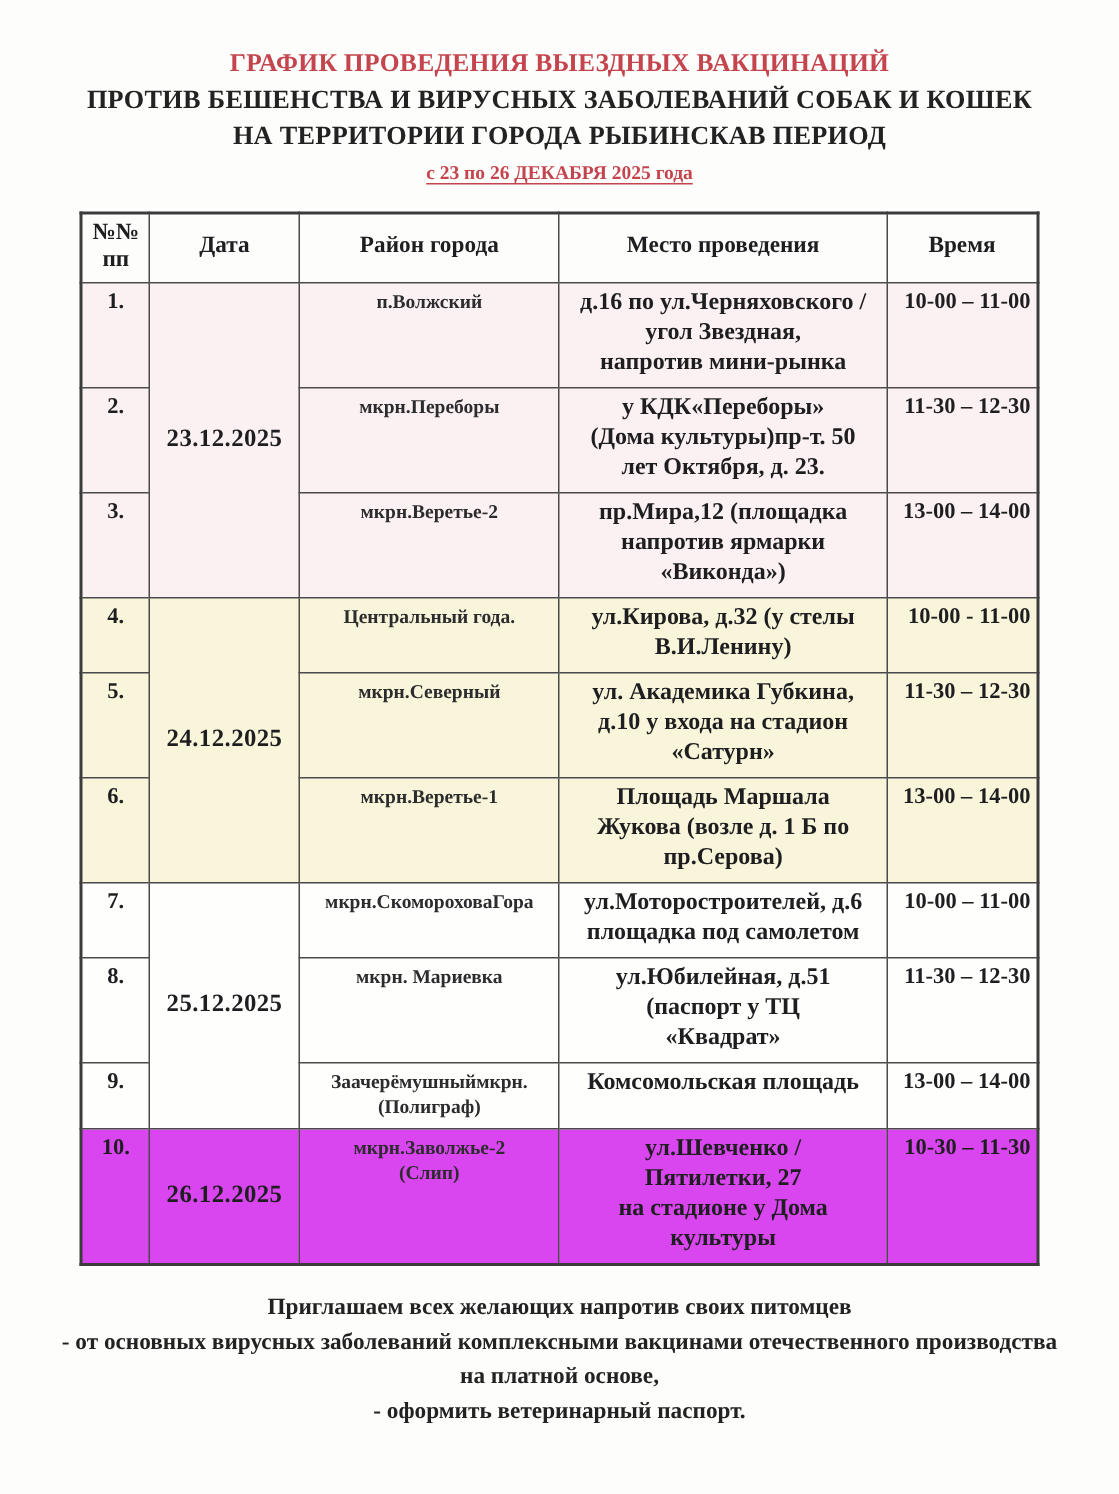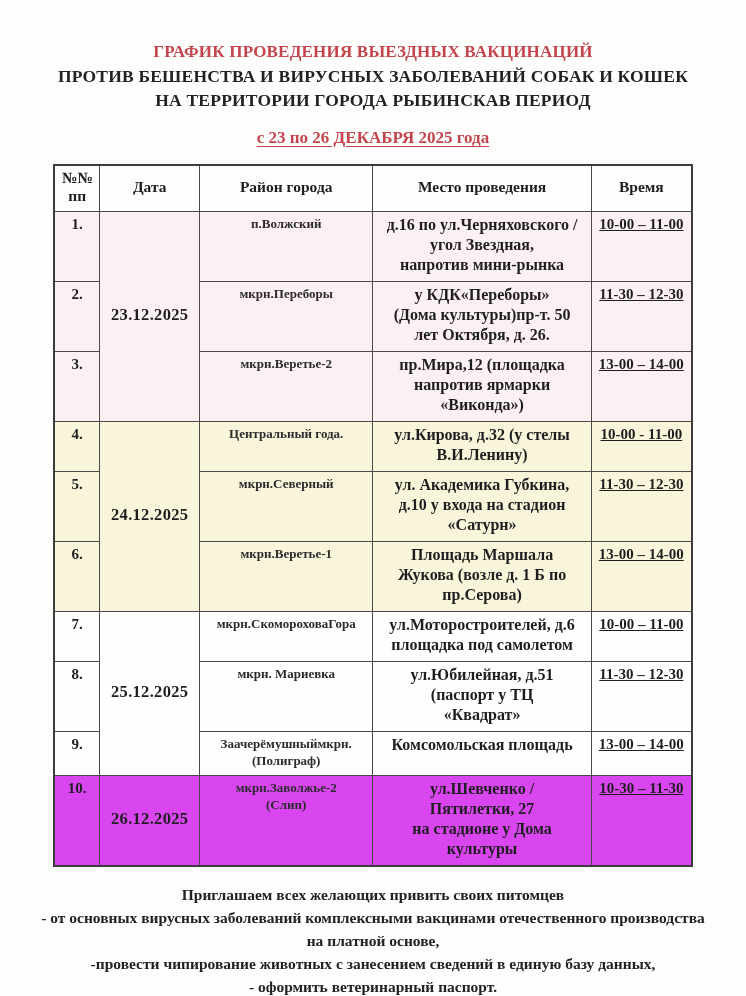--- a/index.html
+++ b/index.html
@@ -11,32 +11,32 @@
   }
   .page{
     width:746px;height:996px;
     background:#fdfdfc;
     box-sizing:border-box;
     overflow:hidden;
     position:relative;
   }
   
   .titles{
-    padding-top:40px;
+    padding-top:30px;
     text-align:center;
     font-weight:bold;
     line-height:24px;
   }
   .t-red{color:var(--accent);font-size:17px;letter-spacing:.2px;}
   .t-black{color:#222;font-size:17.5px;letter-spacing:.2px;}
   .t-date{
-    color:var(--accent);font-size:17px;
+    color:var(--accent);font-size:13px;
     text-decoration:underline;
     text-underline-offset:3px;
-    margin-top:14px;
+    margin-top:1px;
   }
   
   table.schedule{
     width:640px;
     margin:14px auto 0 auto;
     border-collapse:collapse;
     border:2px solid #3c3c3c;
   }
   .schedule th,.schedule td{
     border:1.5px solid #4a4a4a;
@@ -61,21 +61,21 @@
   }
   .c-district{
     text-align:center;font-size:13px;line-height:17px;
     color:#2c2c2e;white-space:pre-line;padding-top:5px;
   }
   .c-place{
     text-align:center;font-size:16px;line-height:20px;
     white-space:pre-line;
     margin-top:20px;
   }
-  .c-time{text-align:center;font-size:15px;line-height:19px;white-space:nowrap;text-decoration:underline;}
+  .c-time{text-align:right;font-size:15px;line-height:19px;white-space:nowrap;}
   
   col.w-num{width:7.2%;}
   col.w-date{width:15.6%;}
   col.w-district{width:27.2%;}
   col.w-place{width:34.2%;}
   col.w-time{width:15.8%;}
   
   .notes{
     width:665px;
     margin:16px auto 0 auto;
@@ -125,21 +125,21 @@
           <td class="c-place">д.16 по ул.Черняховского /
 угол Звездная,
 напротив мини-рынка</td>
           <td class="c-time">10-00 – 11-00</td>
         </tr>
         <tr style="background: rgb(251, 241, 243);">
           <td class="c-num">2.</td>
           <td class="c-district">мкрн.Переборы</td>
           <td class="c-place">у КДК«Переборы»
 (Дома культуры)пр-т. 50
-лет Октября, д. 26.</td>
+лет Октября, д. 23.</td>
           <td class="c-time">11-30 – 12-30</td>
         </tr>
         <tr style="background: rgb(251, 241, 243);">
           <td class="c-num">3.</td>
           <td class="c-district">мкрн.Веретье-2</td>
           <td class="c-place">пр.Мира,12 (площадка
 напротив ярмарки
 «Виконда»)</td>
           <td class="c-time">13-00 – 14-00</td>
         </tr>
@@ -198,20 +198,19 @@
           <td class="c-place">ул.Шевченко /
 Пятилетки, 27
 на стадионе у Дома
 культуры</td>
           <td class="c-time">10-30 – 11-30</td>
         </tr>
       </tbody>
   </table>
 
   <footer class="notes">
-    <p>Приглашаем всех желающих привить своих питомцев</p>
+    <p>Приглашаем всех желающих напротив своих питомцев</p>
     <p>- от основных вирусных заболеваний комплексными вакцинами отечественного производства на платной основе,</p>
-    <p>-провести чипирование животных с занесением сведений в единую базу данных,</p>
     <p>- оформить ветеринарный паспорт.</p>
 
   </footer>
 
 </div>
 
 </body></html>

